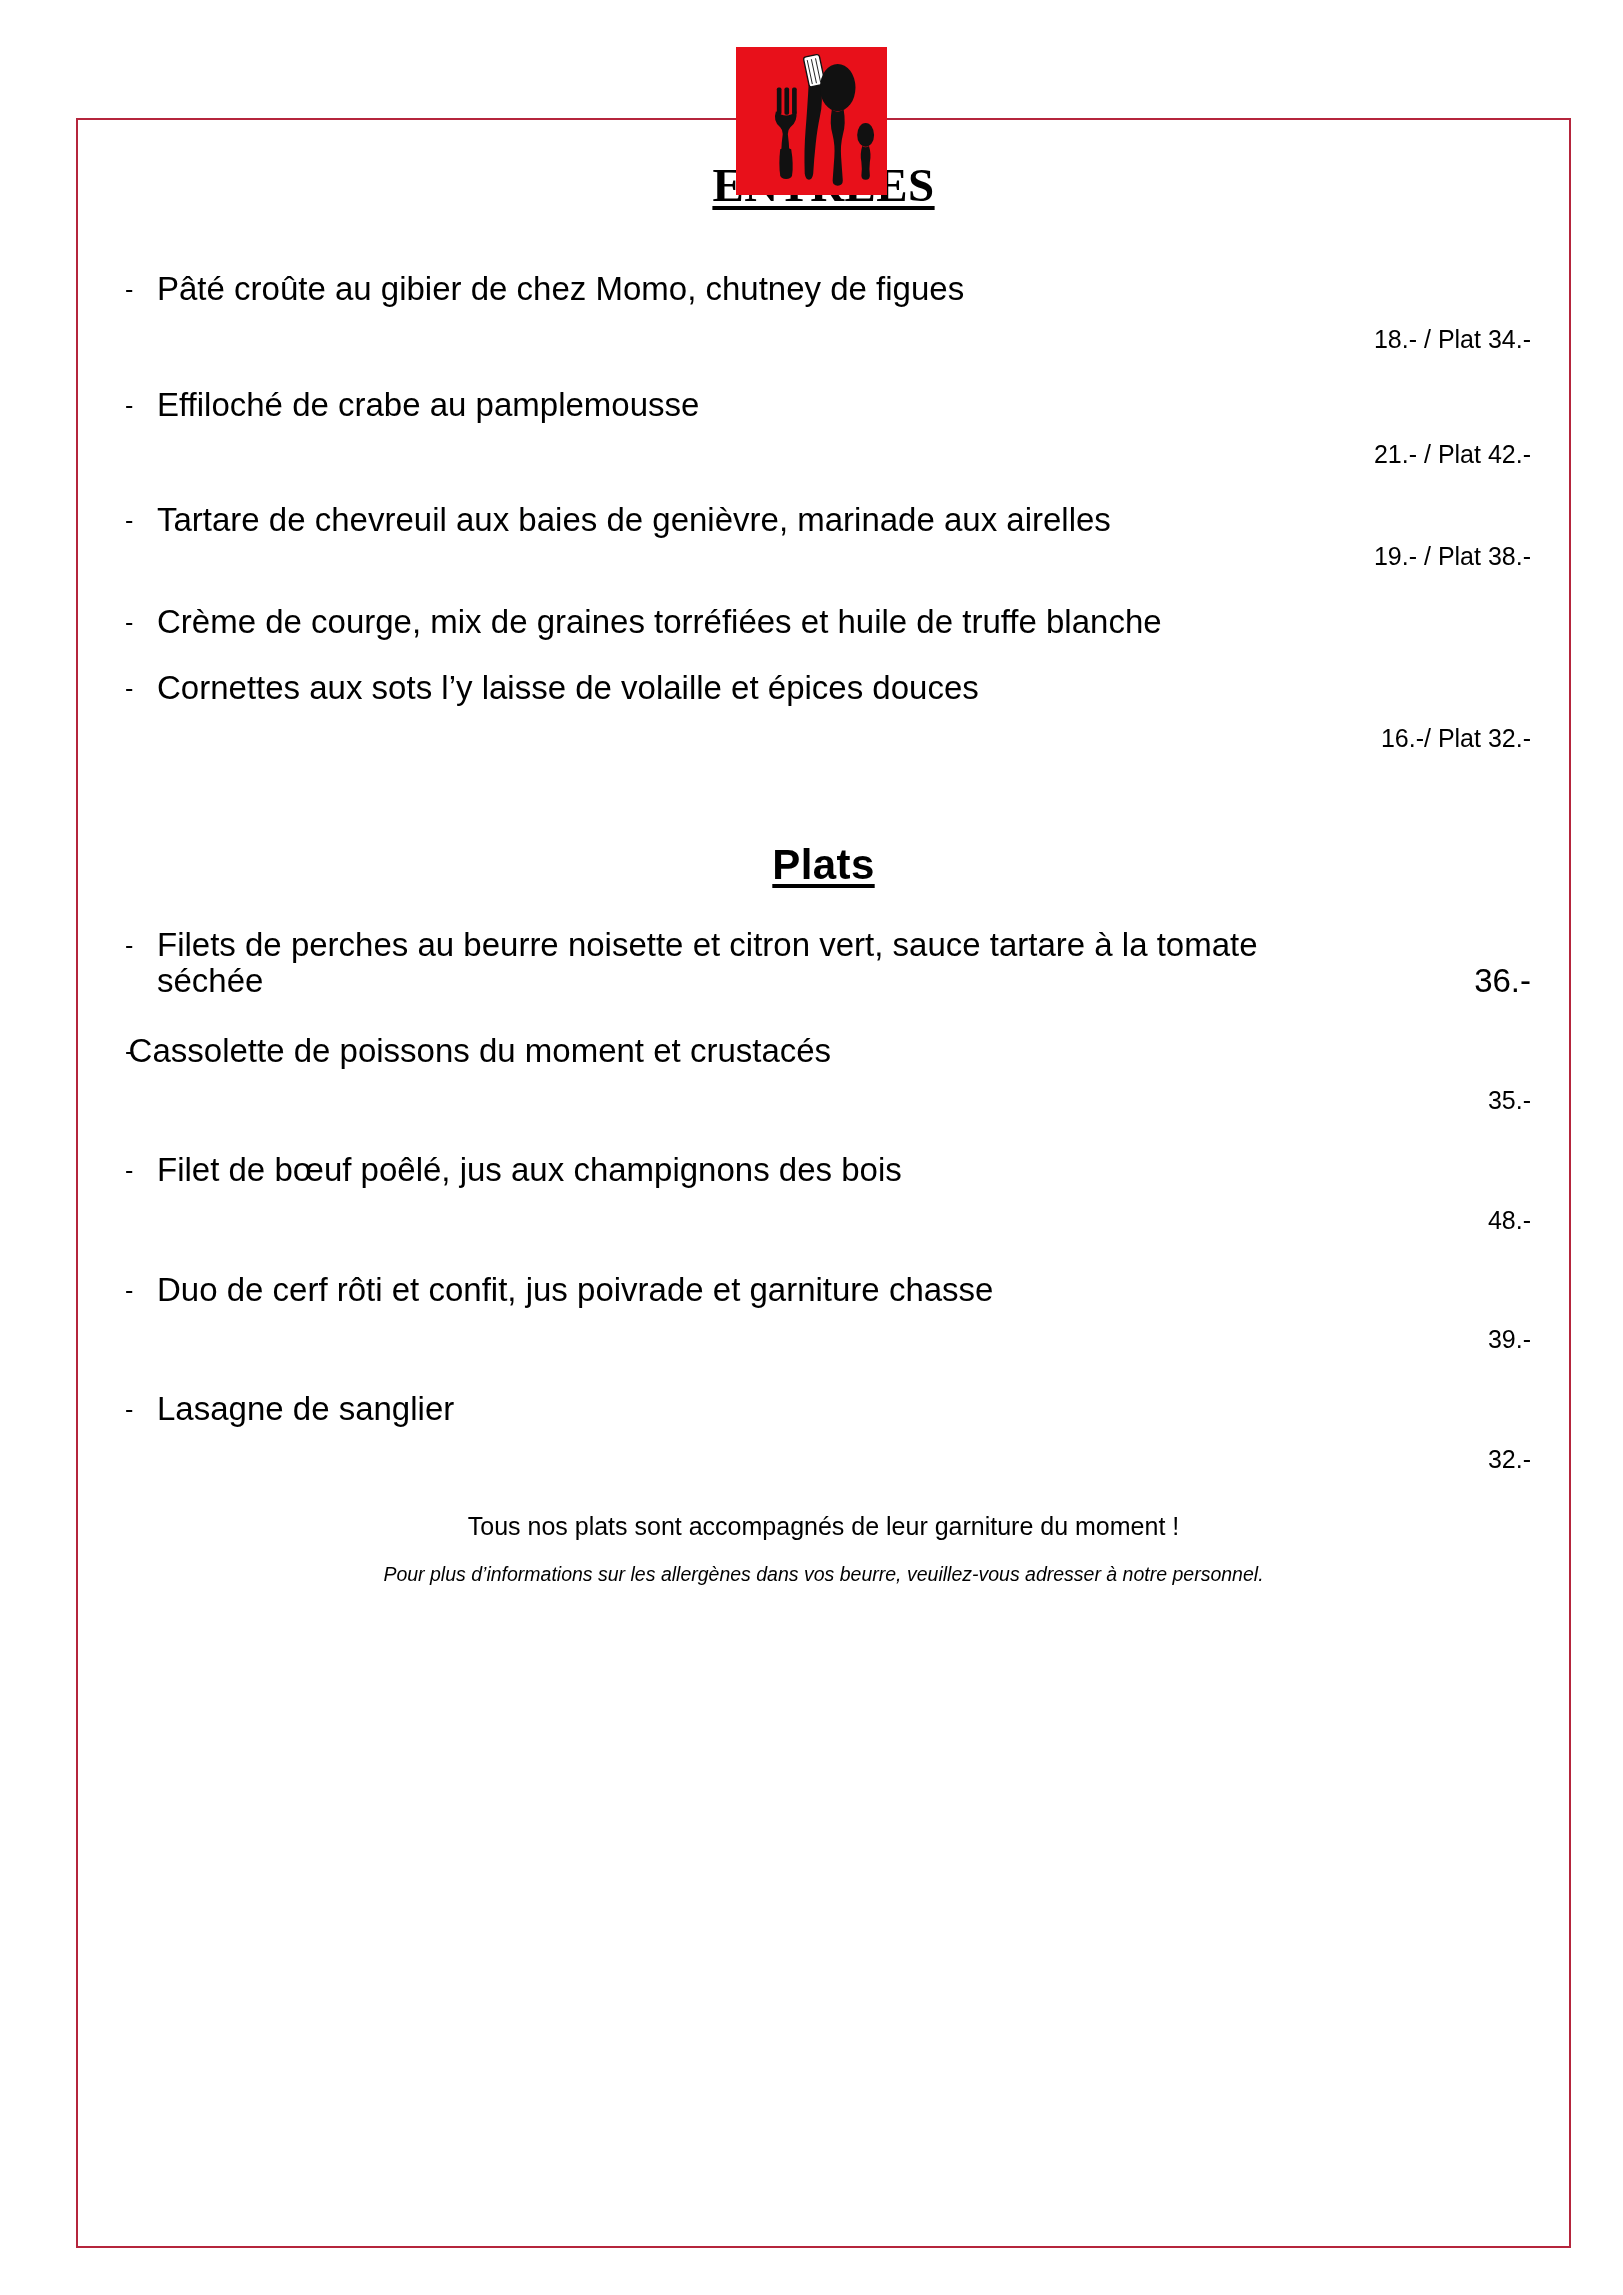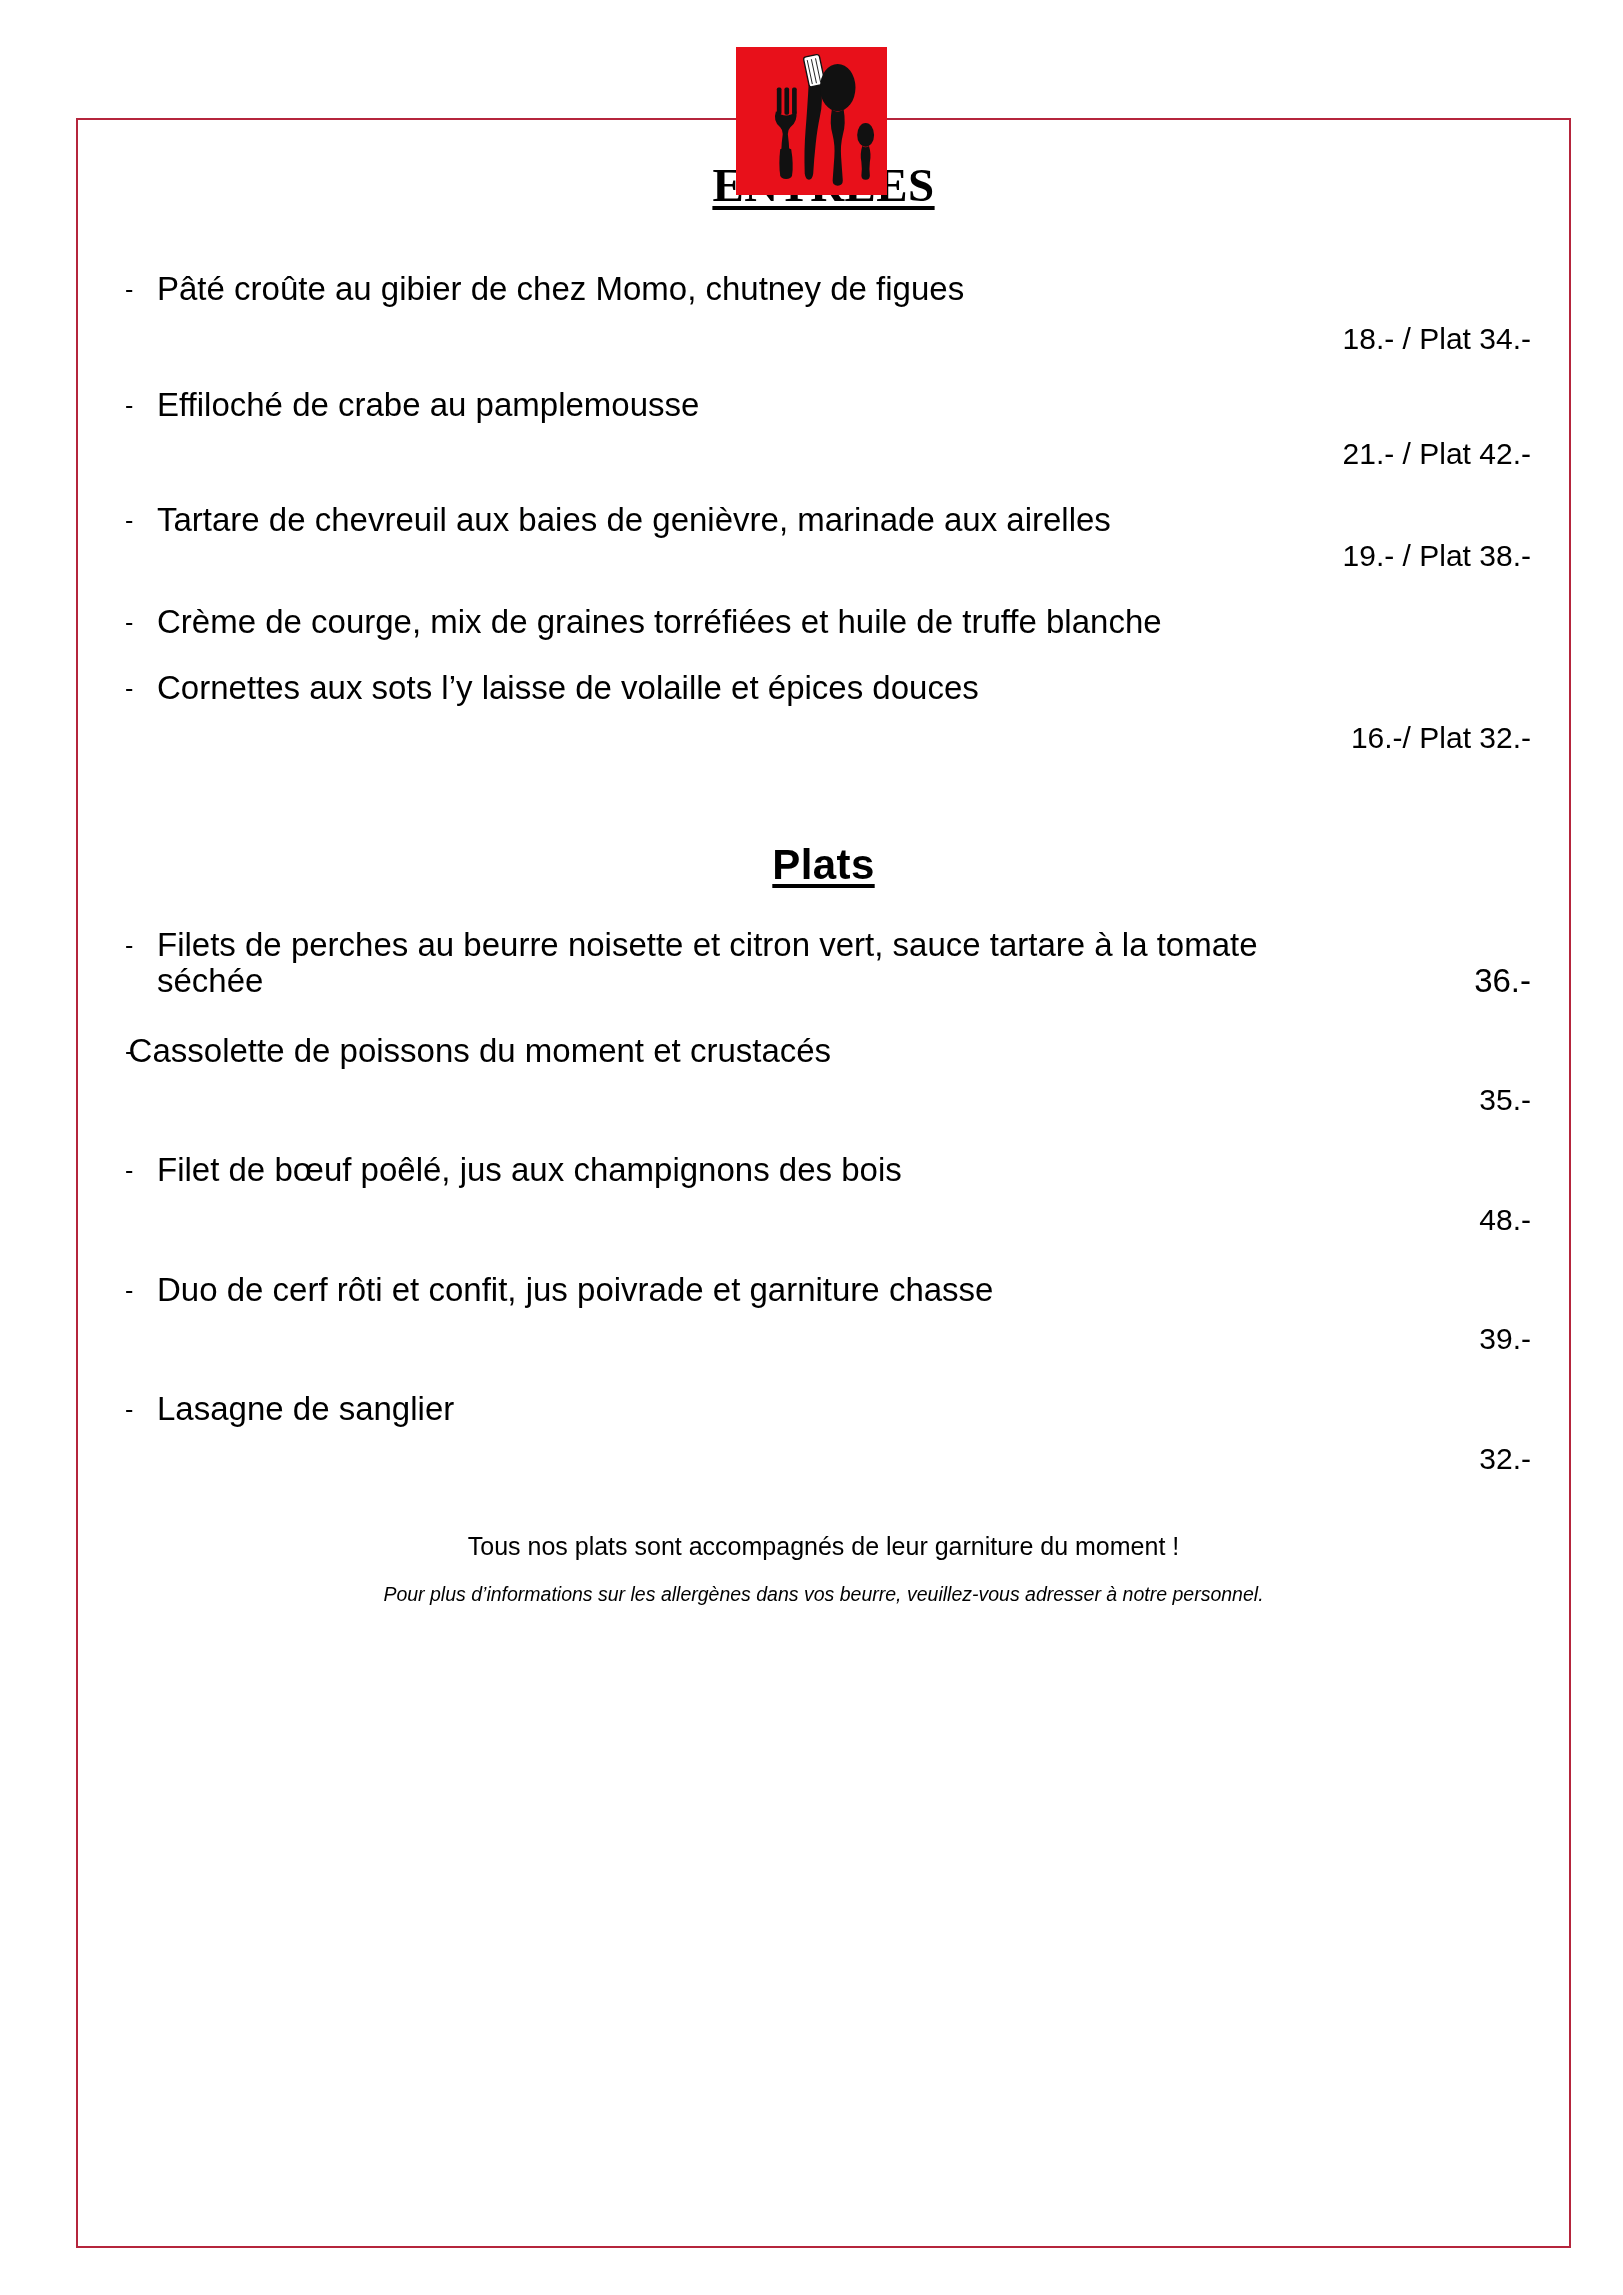--- a/index.html
+++ b/index.html
@@ -102,21 +102,21 @@
     padding-left: 15px;
   }
   .menu-item .name {
     font-size: 33px;
     line-height: 36px;
     flex: 1 1 auto;
     padding-right: 8.5px;
   }
   .menu-item .price-line {
     text-align: right;
-    font-size: 30px;
+    font-size: 25px;
     line-height: 36px;
     padding-right: 6px;
   }
   
   .menu-item .price-below { margin-top: 13.5px; }
 
   
   .menu-item.inline-price .name-block {
     flex: 1 1 auto;
     padding-right: 6px;
@@ -130,21 +130,21 @@
 
   
   .e-gap-1 { margin-bottom: 30px; }
   .p-gap   { margin-bottom: 34px; }
 
   
   .footer-note {
     text-align: center;
     font-size: 25px;
     line-height: 34px;
-    margin-top: 52px;
+    margin-top: 32px;
   }
   .allergen-note {
     text-align: center;
     font-size: 19.5px;
     font-style: italic;
     line-height: 27px;
     margin-top: 18.6px;
   }
 </style>
 </head>

